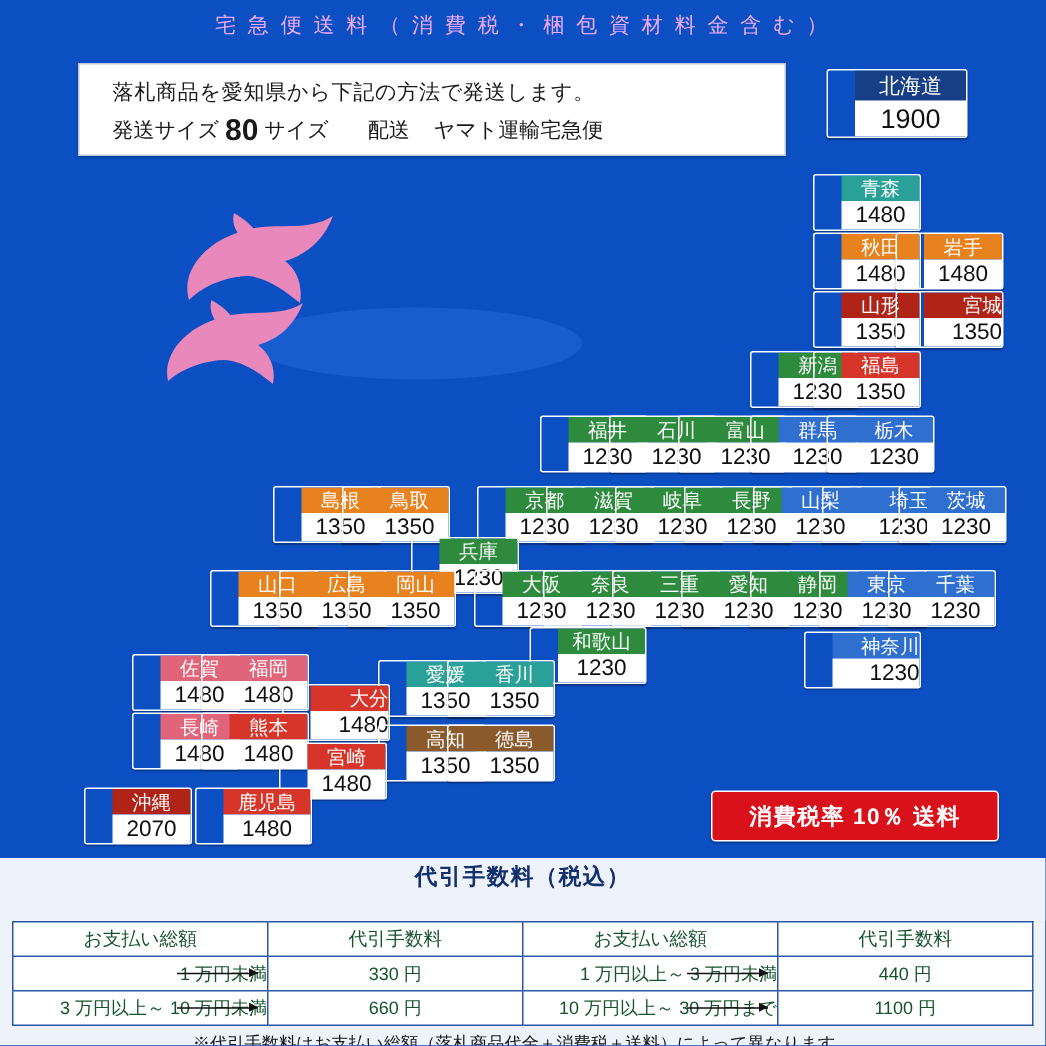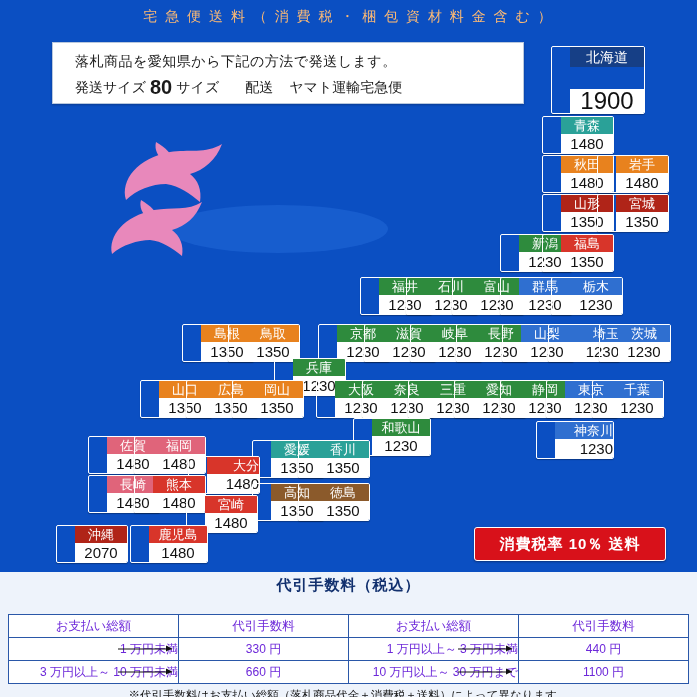--- a/index.html
+++ b/index.html
@@ -10,21 +10,21 @@
     color:#fff;
     position:relative;
     overflow:hidden;
   }
   #root{position:relative;width:697px;height:697px;}
 
   
   .header-title{
     position:absolute;left:0;top:8px;width:697px;
     text-align:center;
-    font-size:14px;letter-spacing:2px;color:#fdba74;
+    font-size:14px;letter-spacing:2px;color:#f0abfc;
   }
 
   
   .notice{
     position:absolute;left:52px;top:42px;width:470px;height:60px;
     background:#ffffff;border:1px solid #b9c8dd;
     color:#1a1a1a;
     box-shadow:0 1px 2px rgba(0,0,0,.25);
   }
   .notice-line1{
@@ -83,21 +83,21 @@
   .c-orange .name{background:#e8821e;}
   .c-red    .name{background:#d8352a;}
   .c-pink   .name{background:#e0647a;}
   .c-brown  .name{background:#8b5a2b;}
   .c-darkred .name{background:#b02418;}
   .c-deepblue .name{background:#163f86;}
 
   
   .chip.big{width:74px;}
   .chip.big .name{font-size:14px;line-height:20px;}
-  .chip.big .price{font-size:24px;line-height:24px;margin-top:22px;}
+  .chip.big .price{font-size:18px;line-height:24px;}
 
   
   .chip.wide{width:58px;}
 
   
   .tax-badge{
     position:absolute;left:474px;top:527px;width:190px;height:32px;
     background:#d8111a;border:1px solid #ffffff;border-radius:3px;
     color:#ffffff;font-size:15px;font-weight:bold;
     display:flex;align-items:center;justify-content:center;
@@ -119,21 +119,21 @@
     border-collapse:collapse;
     width:681px;margin:0 8px;
     background:#ffffff;
     table-layout:fixed;
   }
   table.fee th,table.fee td{
     border:1px solid #2a57a8;
     font-size:12px;
     text-align:center;
     height:22px;
-    color:#6d28d9;
+    color:#14532d;
     padding:0;
   }
   table.fee th{background:#ffffff;font-weight:normal;font-size:12.5px;}
   table.fee td.amt{position:relative;text-align:right;padding-left:4px;}
   table.fee td .arrow{
     position:absolute;right:6px;top:50%;transform:translateY(-50%);
     width:54px;height:1px;background:#111;
   }
   table.fee td .arrow:after{
     content:"";position:absolute;right:0;top:-3px;
@@ -186,21 +186,21 @@
         <span class="price">1480</span>
       </div>
       <div class="chip c-orange" style="left: 597px; top: 155px;">
         <span class="name">岩手</span>
         <span class="price">1480</span>
       </div>
       <div class="chip c-darkred" style="left: 542px; top: 194px;">
         <span class="name">山形</span>
         <span class="price">1350</span>
       </div>
-      <div class="chip c-darkred" style="left: 597px; top: 194px;">
+      <div class="chip c-darkred" style="left: 597px; top: 194px; text-align: right;">
         <span class="name">宮城</span>
         <span class="price">1350</span>
       </div>
       <div class="chip c-green" style="left: 500px; top: 234px;">
         <span class="name">新潟</span>
         <span class="price">1230</span>
       </div>
       <div class="chip c-red" style="left: 542px; top: 234px;">
         <span class="name">福島</span>
         <span class="price">1350</span>

